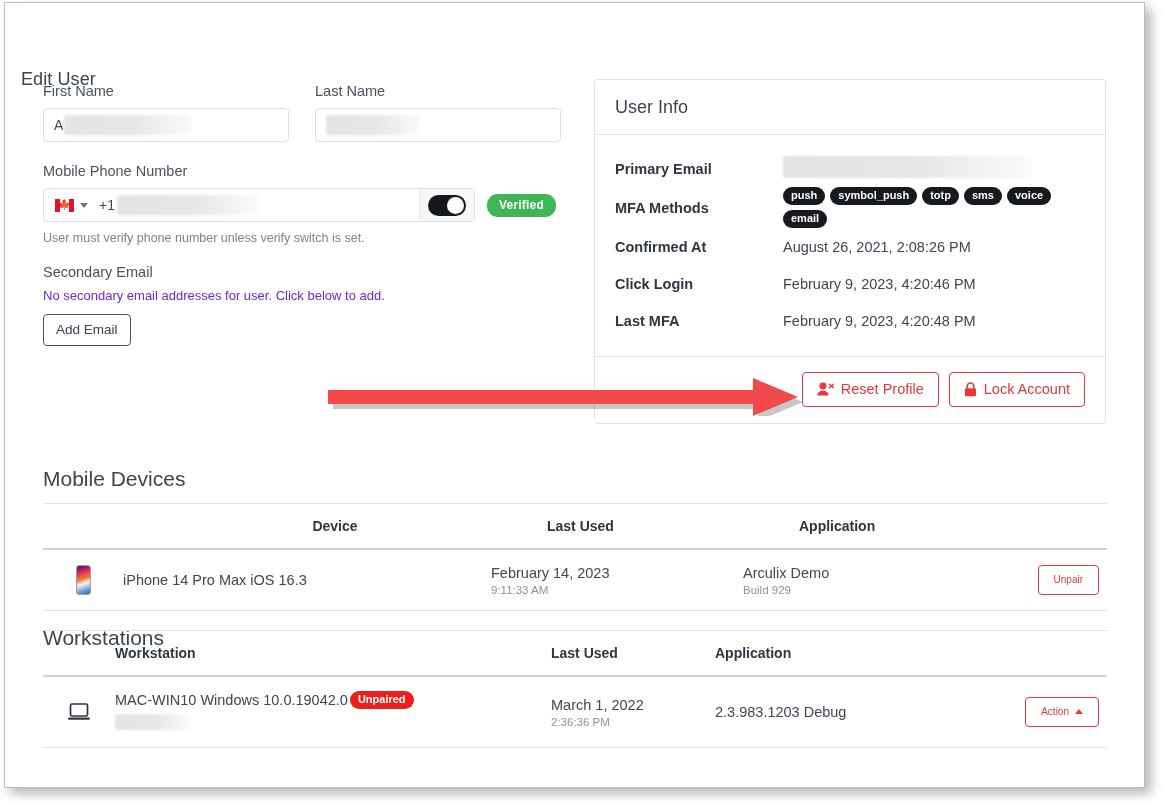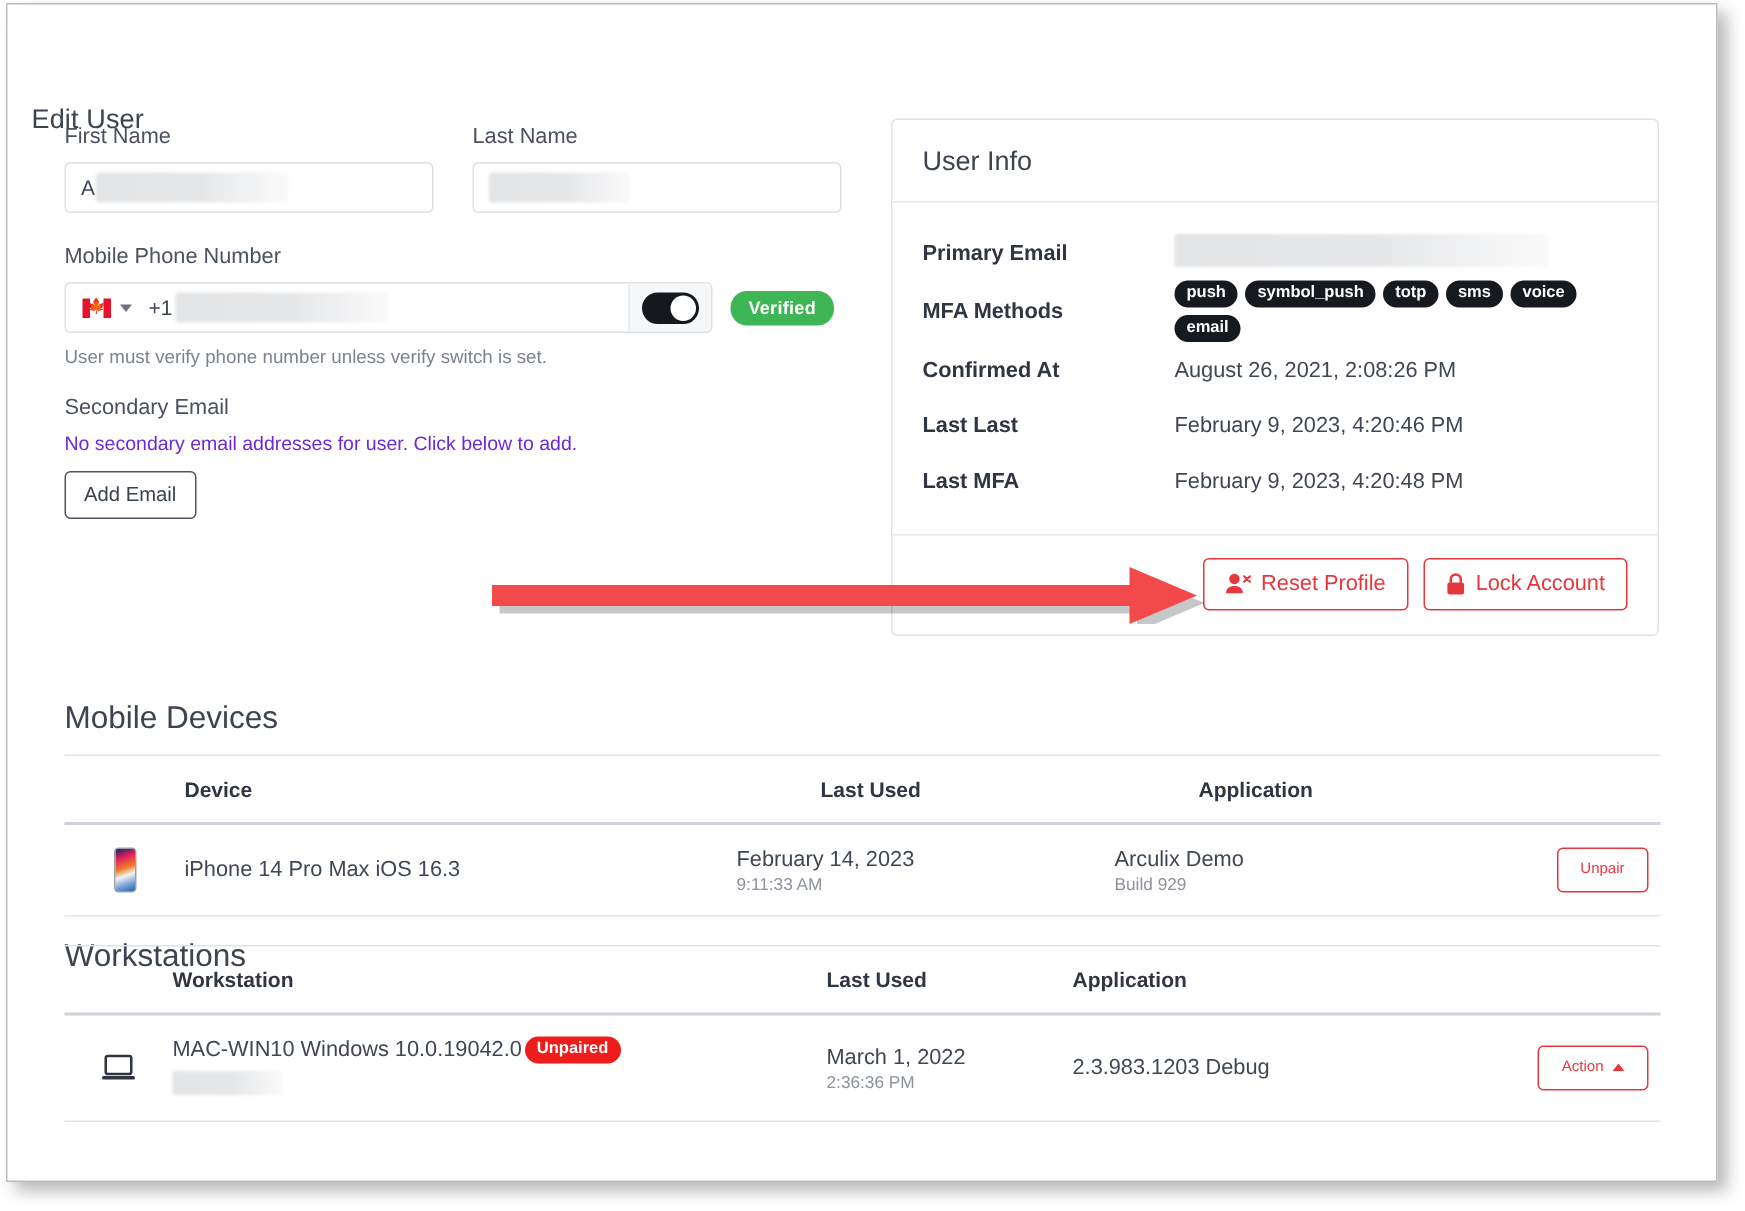--- a/index.html
+++ b/index.html
@@ -324,21 +324,21 @@
             <span class="pill">email</span>
           </div>
         </div>
 
         <div class="info-row">
           <div class="info-key">Confirmed At</div>
           <div class="info-val">August 26, 2021, 2:08:26 PM</div>
         </div>
 
         <div class="info-row">
-          <div class="info-key">Last Last</div>
+          <div class="info-key">Click Login</div>
           <div class="info-val">February 9, 2023, 4:20:46 PM</div>
         </div>
 
         <div class="info-row">
           <div class="info-key">Last MFA</div>
           <div class="info-val">February 9, 2023, 4:20:48 PM</div>
         </div>
 
       </div>
       <div class="user-card-foot">
@@ -370,21 +370,21 @@
           <path d="M0 12 L425 12 L425 0 L470 19 L425 38 L425 26 L0 26 Z" fill="#000" opacity="0.22" transform="translate(5,5)"></path>
           <path d="M0 12 L425 12 L425 0 L470 19 L425 38 L425 26 L0 26 Z" fill="#f2494b"></path>
         </g>
       </svg>
     </div>
 
     <div class="section-title" style="left:38px; top:464px;">Mobile Devices</div>
     <div class="tbl" style="left:38px; top:500px; width:1064px;">
       <div class="thead">
         <div class="c-icon"></div>
-        <div style="width:424px;flex:none;">Device</div>
+        <div style="width:424px;flex:none;text-align:center;">Device</div>
         <div style="width:252px;flex:none;">Last Used</div>
         <div style="flex:1;">Application</div>
       </div>
       <div class="trow">
         <div class="c-icon">
               <span class="phone-ill"></span>
             </div>
         <div style="width:368px;flex:none;">iPhone 14 Pro Max iOS 16.3</div>
         <div style="width:252px;flex:none;">
           <div>February 14, 2023</div>

